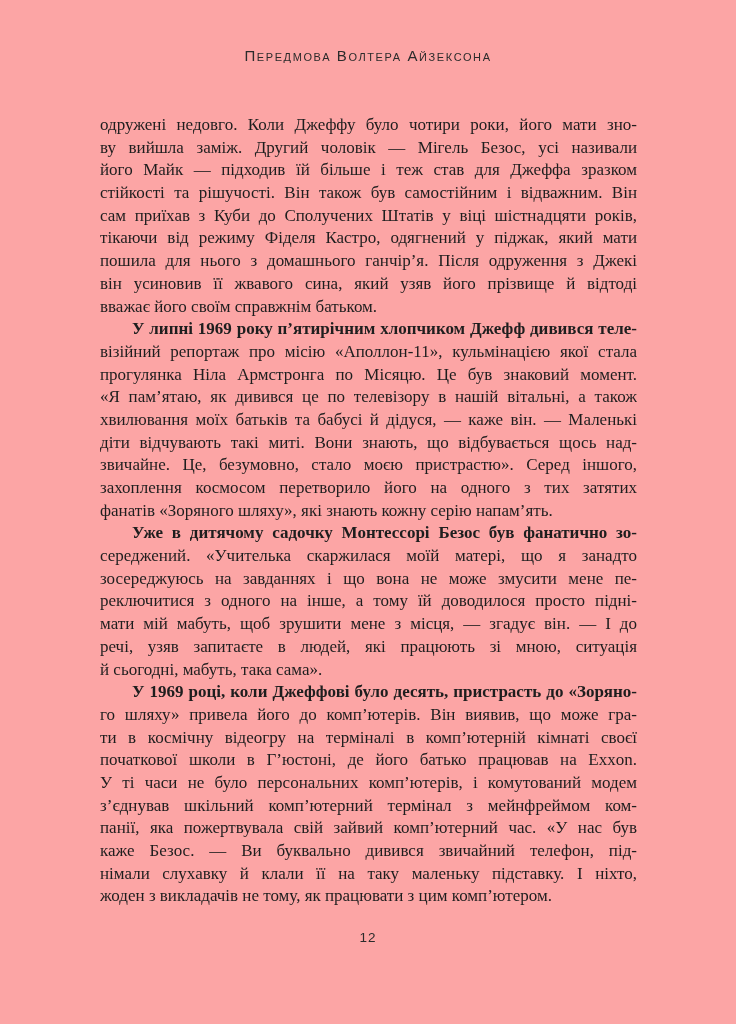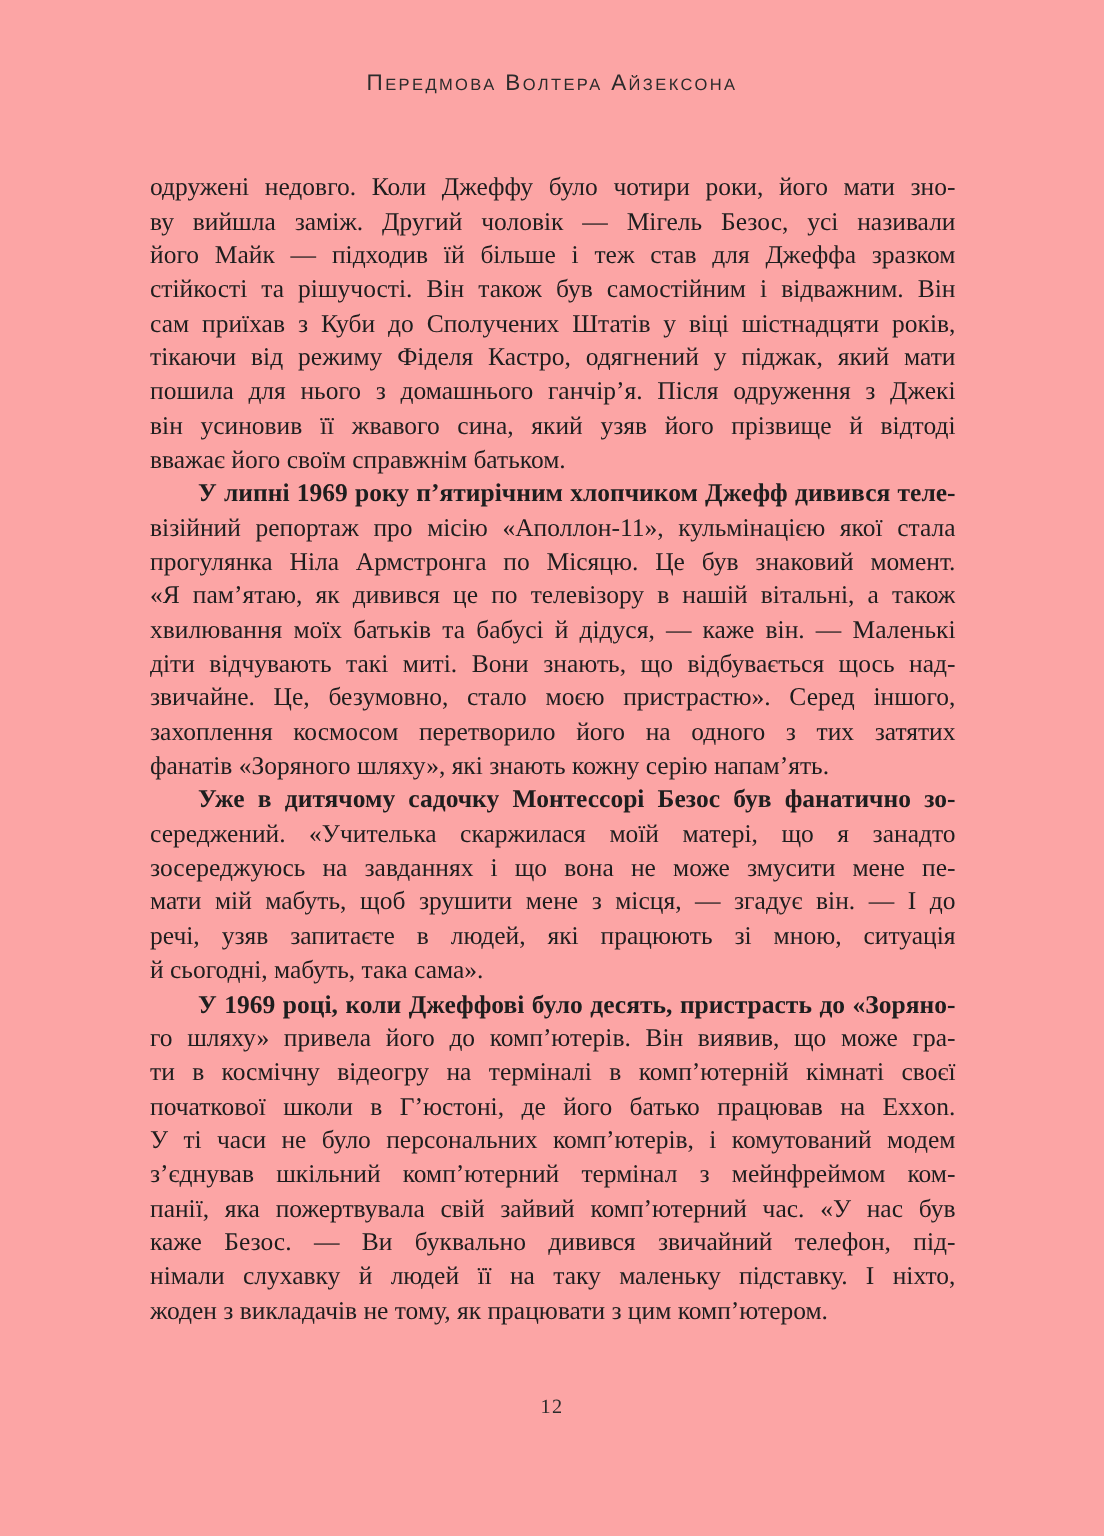--- a/index.html
+++ b/index.html
@@ -58,21 +58,21 @@
   }
   .line.last {
     text-align-last: left;
   }
   .page-number {
     position: absolute;
     top: 930px;
     left: 0;
     width: 736px;
     text-align: center;
-    font-family: Liberation Serif, serif;
+    font-family: Liberation Sans, sans-serif;
     font-size: 13.5px;
     letter-spacing: 1px;
     color: #2b2b2b;
   }
 </style>
 </head>
 <body>
 
 <div class="page">
   <div class="page-header">Передмова Волтера Айзексона</div>
@@ -97,32 +97,33 @@
         <div class="line">хвилювання моїх батьків та бабусі й дідуся, — каже він. — Маленькі</div>
         <div class="line">діти відчувають такі миті. Вони знають, що відбувається щось над-</div>
         <div class="line">звичайне. Це, безумовно, стало моєю пристрастю». Серед іншого,</div>
         <div class="line">захоплення космосом перетворило його на одного з тих затятих</div>
         <div class="line last">фанатів «Зоряного шляху», які знають кожну серію напам’ять.</div>
       </div>
       <div class="paragraph">
         <div class="line indent">Уже в дитячому садочку Монтессорі Безос був фанатично зо-</div>
         <div class="line">середжений. «Учителька скаржилася моїй матері, що я занадто</div>
         <div class="line">зосереджуюсь на завданнях і що вона не може змусити мене пе-</div>
+        <div class="line">реключитися з одного на інше, а тому їй доводилося просто підні-</div>
         <div class="line">мати мій мабуть, щоб зрушити мене з місця, — згадує він. — І до</div>
         <div class="line">речі, узяв запитаєте в людей, які працюють зі мною, ситуація</div>
         <div class="line last">й сьогодні, мабуть, така сама».</div>
       </div>
       <div class="paragraph">
         <div class="line indent">У 1969 році, коли Джеффові було десять, пристрасть до «Зоряно-</div>
         <div class="line">го шляху» привела його до комп’ютерів. Він виявив, що може гра-</div>
         <div class="line">ти в космічну відеогру на терміналі в комп’ютерній кімнаті своєї</div>
         <div class="line">початкової школи в Г’юстоні, де його батько працював на Exxon.</div>
         <div class="line">У ті часи не було персональних комп’ютерів, і комутований модем</div>
         <div class="line">з’єднував шкільний комп’ютерний термінал з мейнфреймом ком-</div>
         <div class="line">панії, яка пожертвувала свій зайвий комп’ютерний час. «У нас був</div>
         <div class="line">каже Безос. — Ви буквально дивився звичайний телефон, під-</div>
-        <div class="line">німали слухавку й людей її на таку маленьку підставку. І ніхто,</div>
+        <div class="line">німали слухавку й клали її на таку маленьку підставку. І ніхто,</div>
         <div class="line last">жоден з викладачів не тому, як працювати з цим комп’ютером.</div>
       </div>
     </div>
 
   <div class="page-number">12</div>
 </div>
 
 </body></html>

